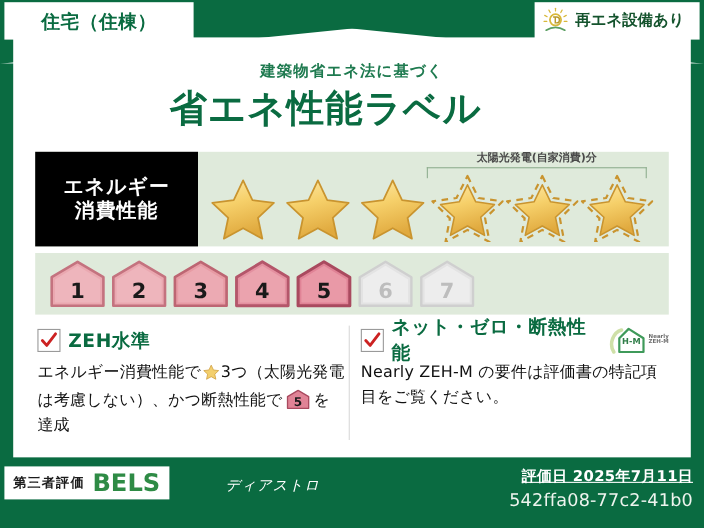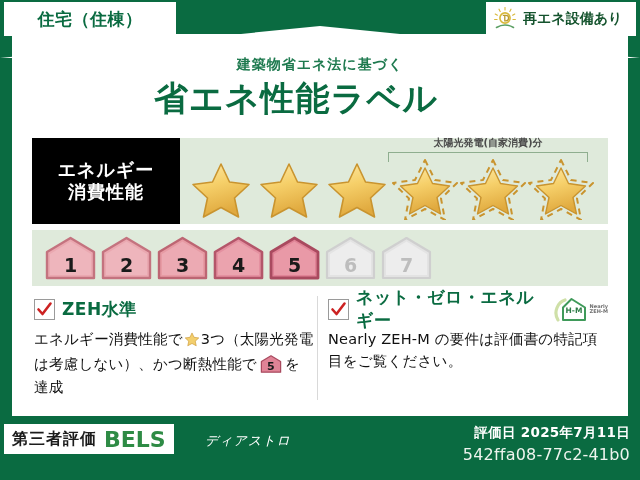--- a/index.html
+++ b/index.html
@@ -107,27 +107,27 @@
   .zehm-logo{display:inline-flex;align-items:center;gap:2px;margin-left:4px;vertical-align:-6px;}
   .zehm-logo .cap{font-size:5px;line-height:1.05;color:#6f6f6f;font-weight:bold;}
   .divider-v{position:absolute;left:305px;top:262px;width:1px;height:104px;background:#d9d9d9;}
 
   
   .footer{position:absolute;left:0;top:416px;width:640px;height:64px;background:#0a6b41;}
   .bels-box{
     position:absolute;left:4px;top:8px;height:30px;background:#ffffff;
     display:flex;align-items:center;padding:0 8px;box-sizing:border-box;
   }
-  .bels-jp{font-size:16px;font-weight:bold;color:#1c1c1c;letter-spacing:1px;}
+  .bels-jp{font-size:12px;font-weight:bold;color:#1c1c1c;letter-spacing:1px;}
   .bels-en{font-size:22px;font-weight:bold;color:#2e8b45;margin-left:7px;letter-spacing:0px;}
   .bldg-name{
     position:absolute;left:205px;top:16px;font-size:13px;color:#ffffff;letter-spacing:1px;font-style:italic;
   }
   .foot-right{position:absolute;right:10px;top:8px;text-align:right;color:#fff;}
-  .foot-date{font-size:13.5px;font-weight:bold;letter-spacing:.3px;}
+  .foot-date{font-size:13.5px;font-weight:bold;letter-spacing:.3px;text-decoration:underline;}
   .foot-id{font-size:16px;margin-top:3px;letter-spacing:.2px;color:#eef4ee;}
 </style>
 </head>
 <body>
 
 <div id="label-root">
 
   <div class="header-band">
     <div class="roof-white"></div>
   </div>
@@ -302,21 +302,21 @@
       </div>
     </div>
 
     <div class="note note-right">
       <div class="note-head">
         <span class="chk">
           <svg width="17" height="17" viewBox="0 0 17 17">
             <path d="M2.5 8.5 L6.5 13 L14.5 2.5" fill="none" stroke="#cc2222" stroke-width="2.6" stroke-linecap="round" stroke-linejoin="round"></path>
           </svg>
         </span>
-        <span class="note-title dark">ネット・ゼロ・エネルギー</span>
+        <span class="note-title dark">ネット・ゼロ・断熱性能</span>
         <span class="zehm-logo">
           <svg width="34" height="26" viewBox="0 0 34 26">
             <path d="M4 24 C-1 16, 4 6, 11 4" fill="none" stroke="#cfe0a8" stroke-width="3.2" stroke-linecap="round"></path>
             <path d="M17.5 3 L31 11.5 L31 24 L9 24 L9 11.5 Z" fill="#ffffff" stroke="#3f9a5a" stroke-width="2" stroke-linejoin="round"></path>
             <text x="20" y="17" font-size="7.5" font-weight="bold" fill="#2f7d48" font-family="DejaVu Sans, sans-serif" text-anchor="middle">H-M</text>
           </svg>
           <span style="display:inline-flex;flex-direction:column;">
             <span class="cap">Nearly</span>
             <span class="cap">ZEH-M</span>
           </span>

